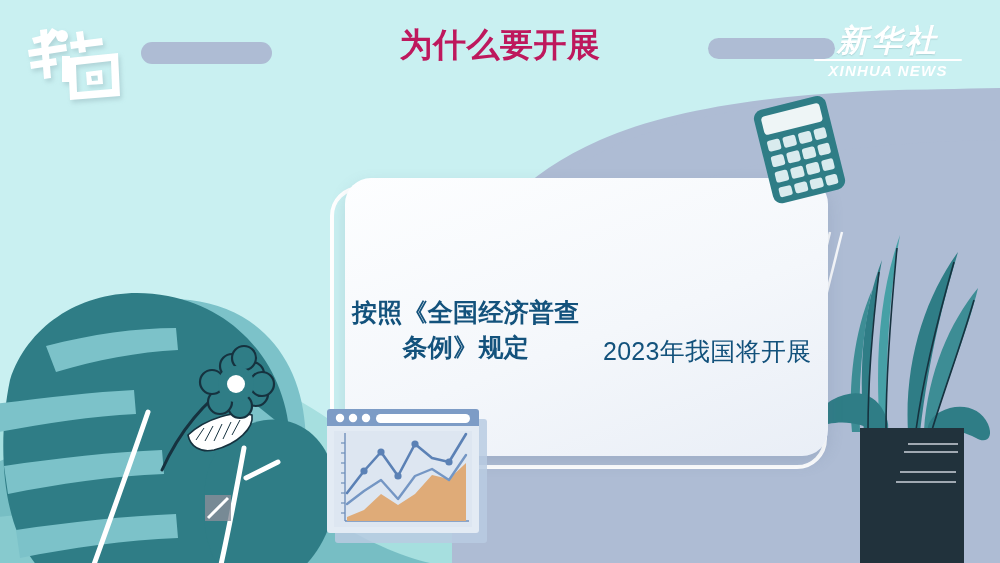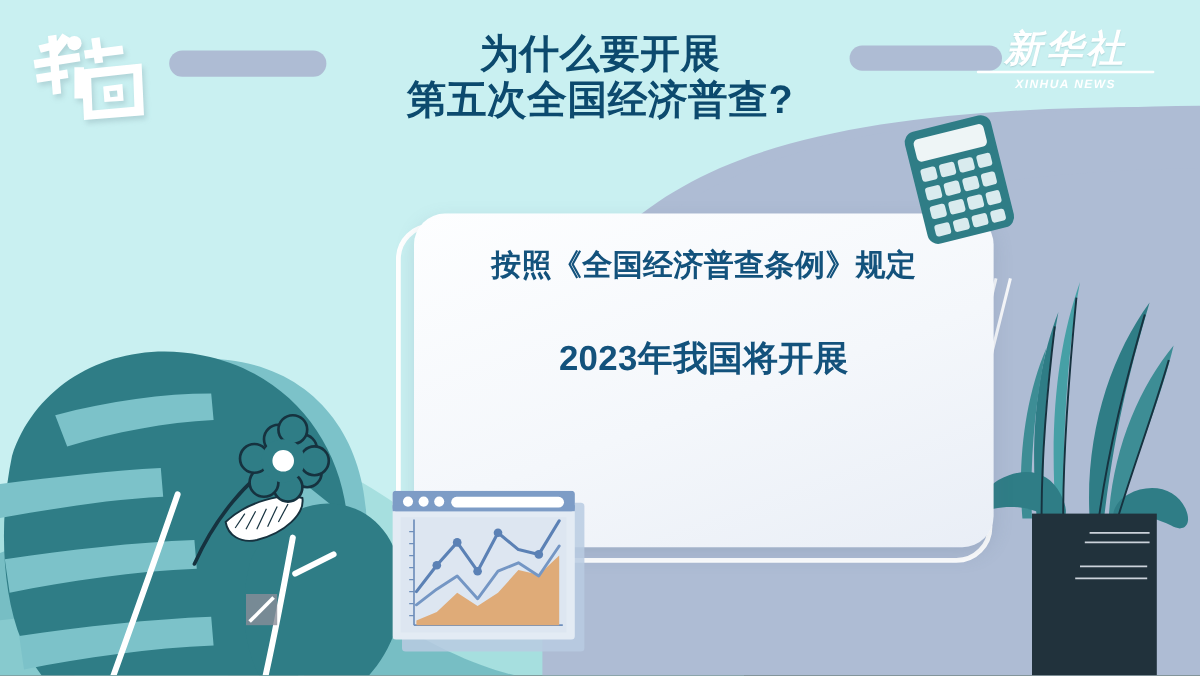--- a/index.html
+++ b/index.html
@@ -12,56 +12,56 @@
   .layer{position:absolute;top:0;left:0;width:1000px;height:563px;}
   svg.layer{display:block;}
 
   
   #kepu{
     position:absolute;left:26px;top:22px;width:96px;height:78px;
     filter:drop-shadow(2px 3px 2px rgba(120,150,160,.30));
   }
   #title{
     position:absolute;left:0;top:26px;width:1000px;text-align:center;
-    color:#0c4a6e;font-weight:bold;font-size:33px;line-height:38px;
+    color:#be185d;font-weight:bold;font-size:33px;line-height:38px;
     letter-spacing:.5px;pointer-events:none;
   }
   #title .tline{display:block;}
   #xinhua{
     position:absolute;right:36px;top:24px;width:152px;height:56px;text-align:center;
     color:#ffffff;
   }
   #xinhua .cn{
     font-size:31px;font-weight:bold;line-height:34px;letter-spacing:3px;
     font-style:italic;text-shadow:0 1px 1px rgba(80,130,140,.25);
   }
   #xinhua .rule{height:2px;background:#fff;margin:1px 2px 2px 2px;border-radius:1px;}
   #xinhua .en{
-    font-size:10px;font-weight:bold;font-style:italic;letter-spacing:1.2px;line-height:16px;
+    font-size:15px;font-weight:bold;font-style:italic;letter-spacing:1.2px;line-height:16px;
   }
 
   
   #card{
     position:absolute;left:345px;top:178px;width:483px;height:278px;
     background:linear-gradient(160deg,#fdfeff 0%,#f4f7fb 55%,#e9eef6 100%);
     border-radius:26px;
     box-shadow:0 6px 16px rgba(90,110,140,.18);
   }
   #card-outline{
     position:absolute;left:330px;top:186px;width:497px;height:283px;
     border:4px solid #ffffff;border-radius:30px;
   }
   #card-body{
     position:absolute;left:345px;top:178px;width:483px;height:278px;
-    display:flex;flex-direction:column;align-items:center;justify-content:flex-start;
+    display:flex;flex-direction:row;align-items:center;justify-content:flex-start;
     padding-top:26px;text-align:center;color:#13527c;
   }
   .para{width:100%;}
   .para.bold{font-weight:bold;font-size:25px;line-height:35px;letter-spacing:.3px;}
-  .para.reg{font-weight:bold;font-size:29px;line-height:35px;letter-spacing:.3px;margin-top:43px;}
+  .para.reg{font-weight:normal;font-size:25px;line-height:35px;letter-spacing:.3px;margin-top:43px;}
   .para span{display:block;}
 
   
   #browser{position:absolute;left:327px;top:409px;width:163px;height:136px;}
 </style>
 </head>
 <body>
 
 <div id="stage">
 
@@ -262,21 +262,20 @@
       <path d="M 50 10 L 57 9 L 60 30 L 53 31 Z"></path>
 
       <path d="M 42 36 L 92 31 L 94 74 L 44 78 Z M 50 43 L 51 70 L 86 67 L 85 39 Z"></path>
       <path d="M 60 50 L 76 48 L 77 62 L 61 63 Z M 65 54 L 66 59 L 72 58.5 L 71.5 53.5 Z"></path>
       <path d="M 36 34 L 44 34 L 44 60 L 36 60 Z"></path>
     </g>
   </svg>
 
   <div id="title">
     <span class="tline">为什么要开展</span>
-    <span class="tline">第五次全国经济普查?</span>
   </div>
 
   <div id="xinhua">
     <div class="cn">新华社</div>
     <div class="rule"></div>
     <div class="en">XINHUA NEWS</div>
   </div>
 
   <svg id="browser" viewBox="0 0 163 136">
 

